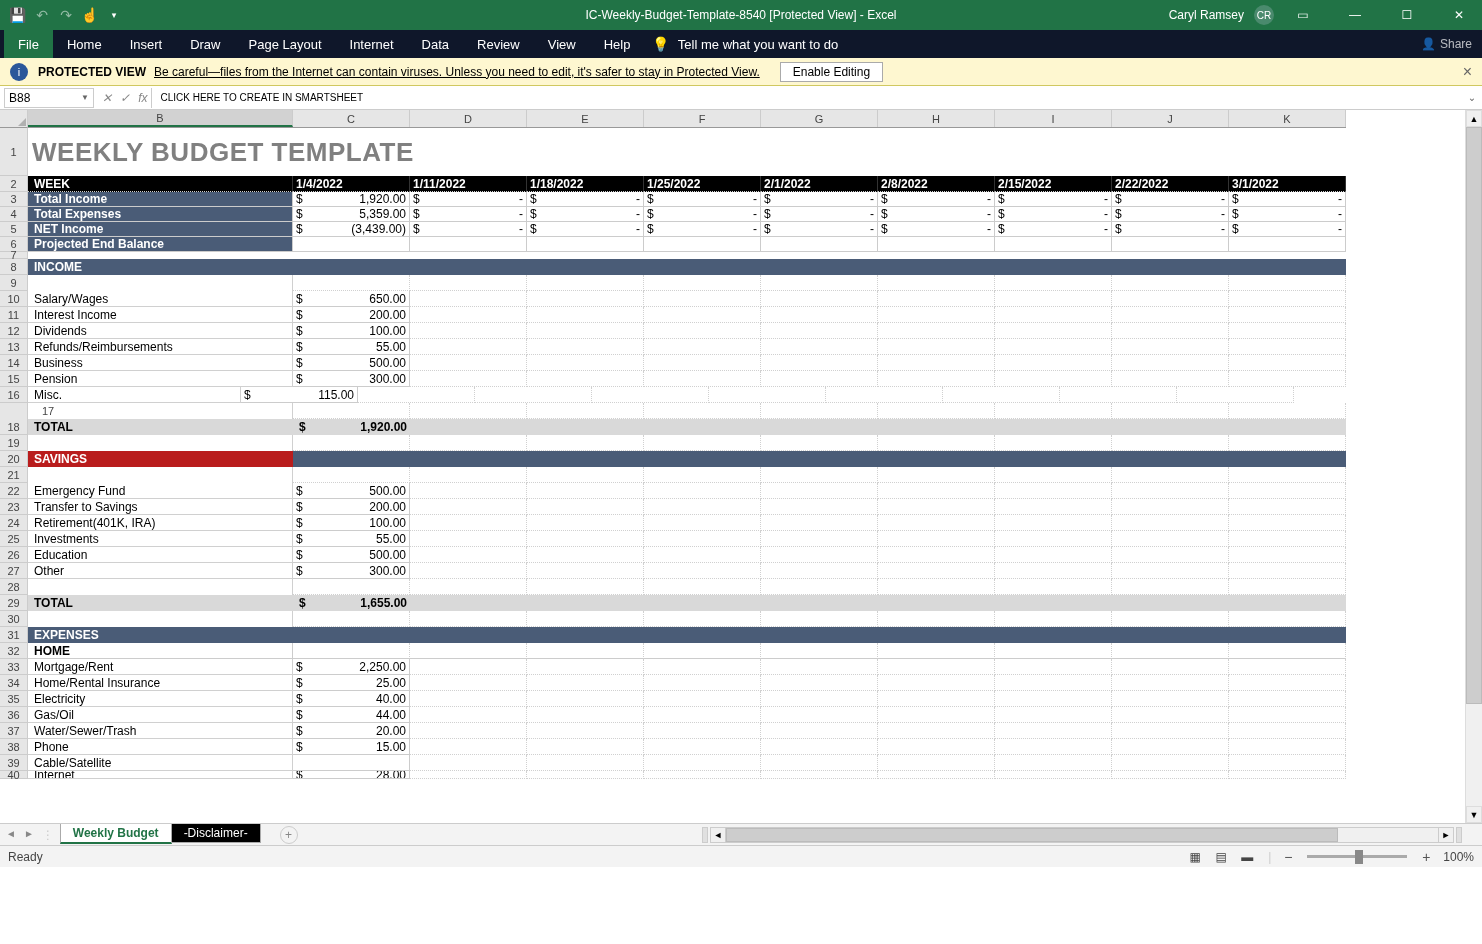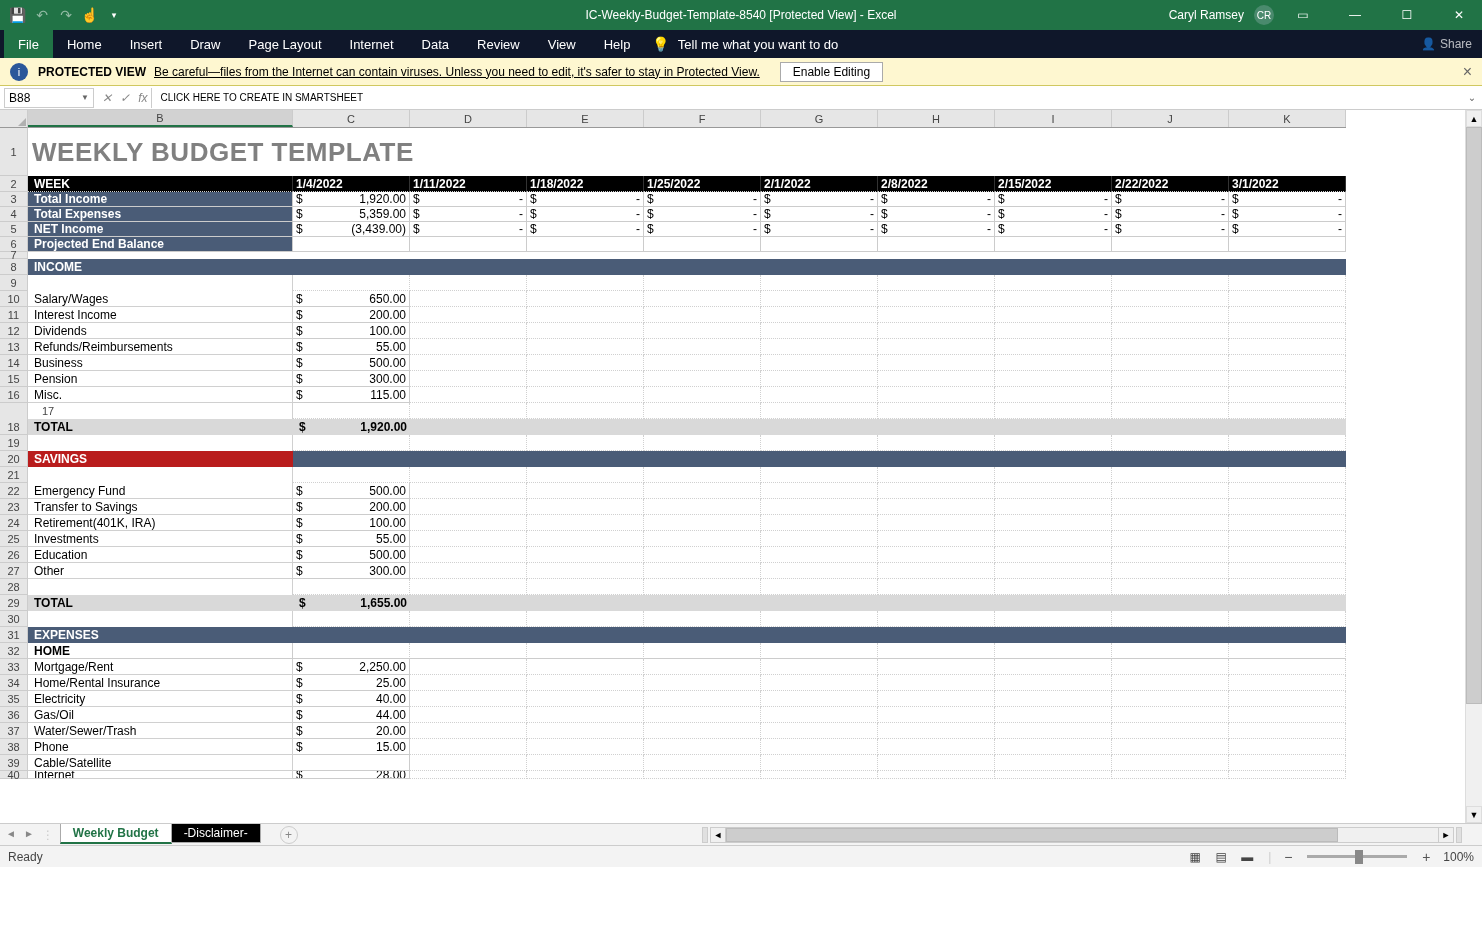--- a/index.html
+++ b/index.html
@@ -500,21 +500,21 @@
         <div class="cell" style="width: 117px; height: 16px;"></div>
         <div class="cell" style="width: 117px; height: 16px;"></div>
         <div class="cell" style="width: 117px; height: 16px;"></div>
         <div class="cell" style="width: 117px; height: 16px;"></div>
         <div class="cell" style="width: 117px; height: 16px;"></div>
         <div class="cell" style="width: 117px; height: 16px;"></div>
         <div class="cell" style="width: 117px; height: 16px;"></div>
         <div class="cell" style="width: 117px; height: 16px;"></div>
       </div>
       <div class="row data-row">
-        <div class="cell first-col-white" style="width: 265px; height: 16px; padding-left: 6px;">Misc.</div>
+        <div class="cell first-col-white" style="width: 213px; height: 16px; padding-left: 6px;">Misc.</div>
         <div class="cell money" style="width: 117px; height: 16px; background: rgb(255, 255, 255); border-right: 1px solid rgb(204, 204, 204); border-bottom: 1px solid rgb(204, 204, 204);">
           <span class="sym">$</span>
           <span class="val">115.00</span>
         </div>
         <div class="cell" style="width: 117px; height: 16px;"></div>
         <div class="cell" style="width: 117px; height: 16px;"></div>
         <div class="cell" style="width: 117px; height: 16px;"></div>
         <div class="cell" style="width: 117px; height: 16px;"></div>
         <div class="cell" style="width: 117px; height: 16px;"></div>
         <div class="cell" style="width: 117px; height: 16px;"></div>

